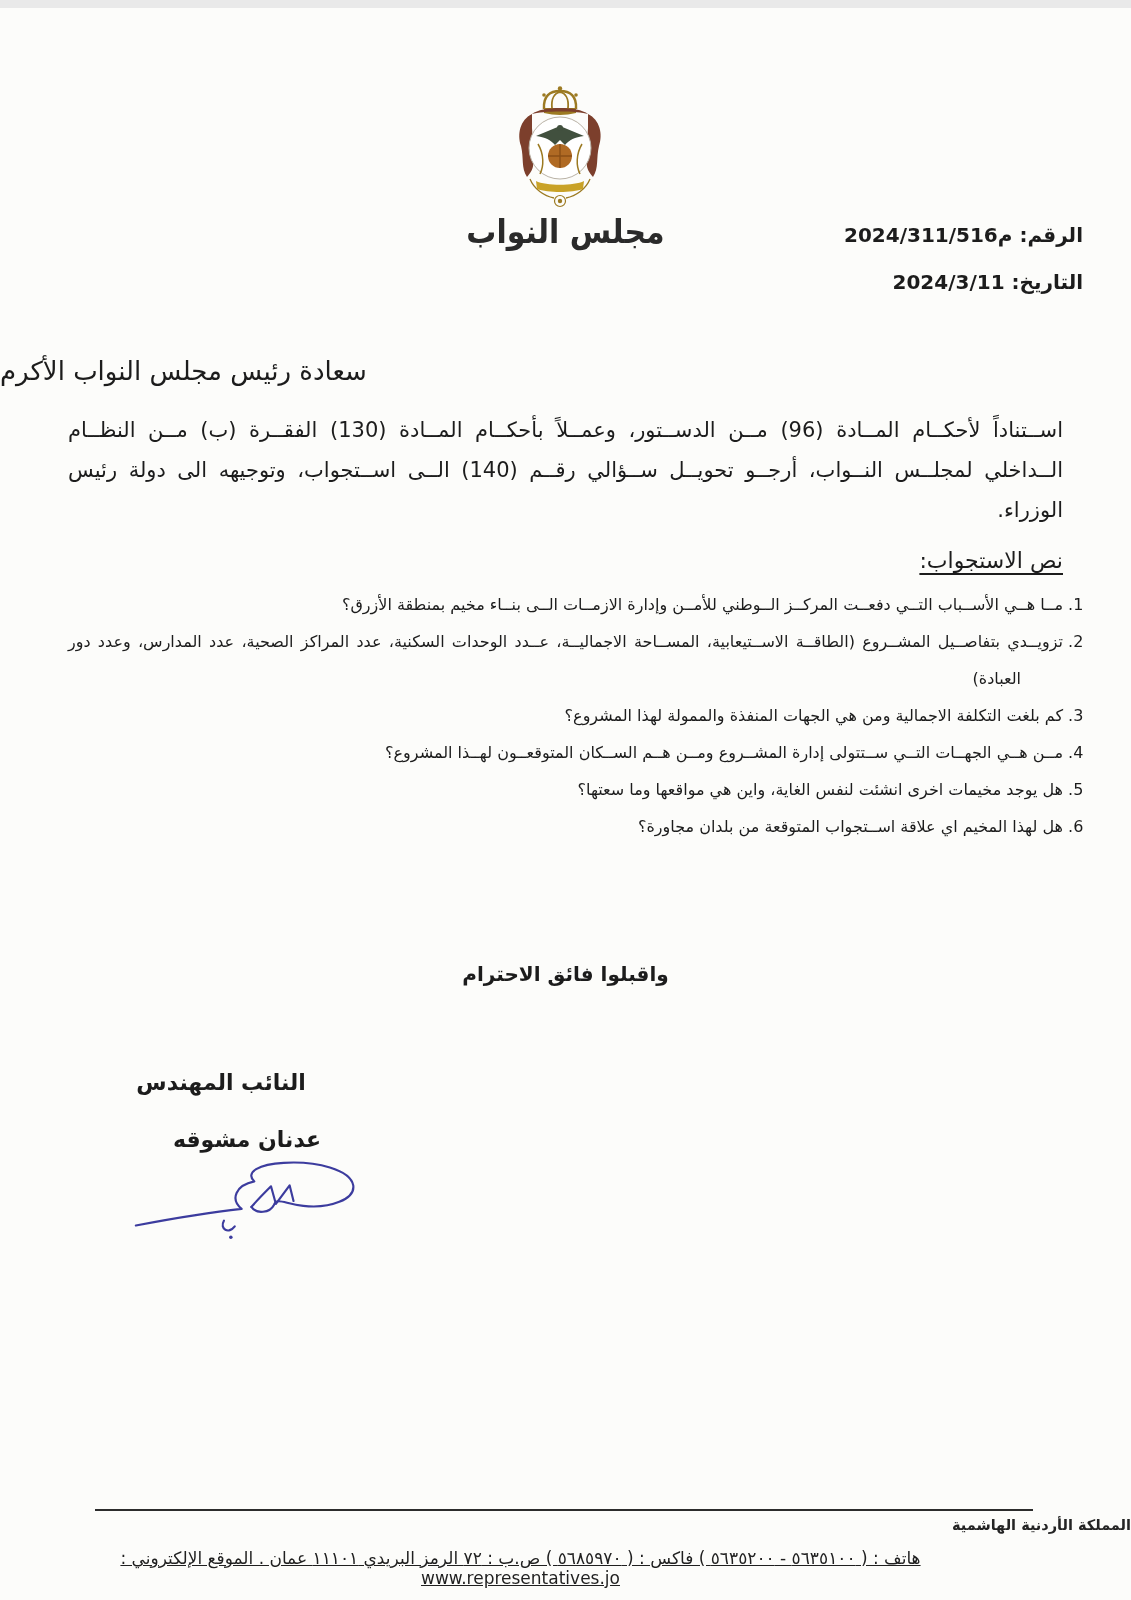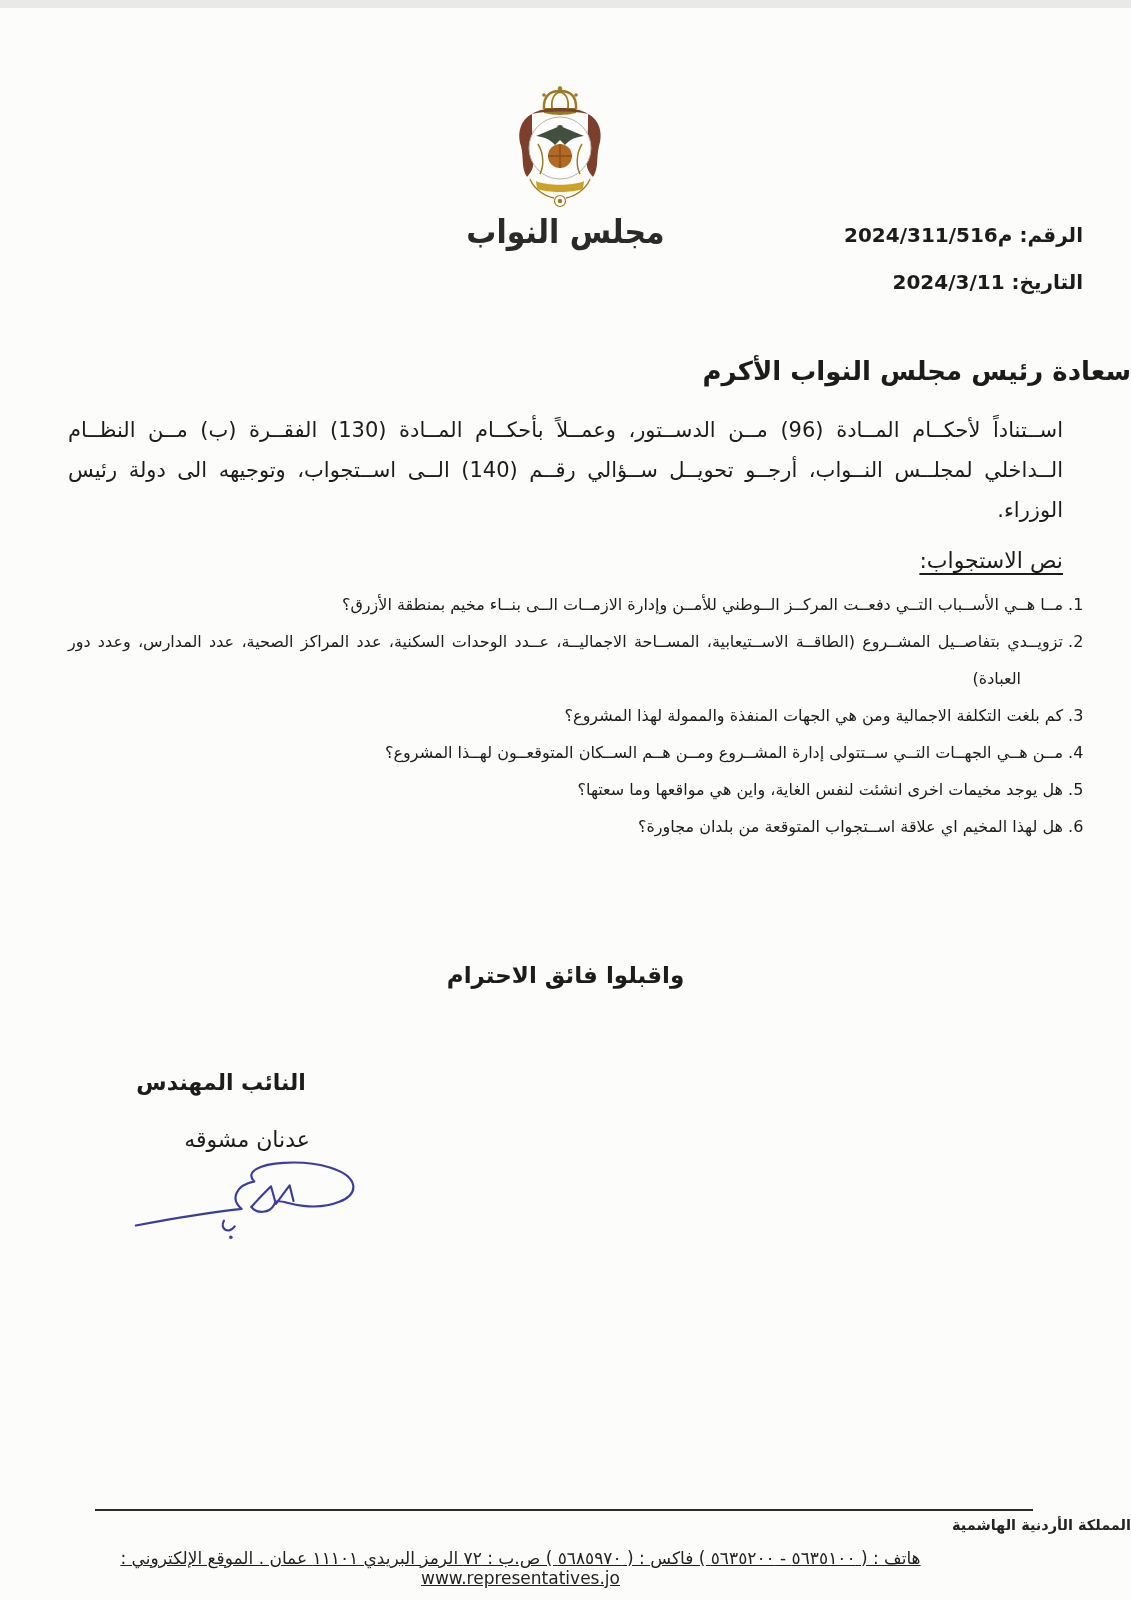--- a/index.html
+++ b/index.html
@@ -17,22 +17,22 @@
     font-size:30px;font-weight:bold;letter-spacing:-1px;color:#2a2a2a;
     transform:scaleY(1.08);
   }
 
   .ref-block{
     right:48px;top:204px;direction:rtl;text-align:right;
     font-weight:bold;font-size:20px;line-height:47px;white-space:nowrap;
   }
 
   .salutation{
-    left:0;right:0;top:348px;text-align:right;
-    font-weight:bold;font-size:26px;direction:rtl;
+    left:0;right:0;top:348px;text-align:left;
+    font-weight:normal;font-size:26px;direction:rtl;
   }
 
   .intro{
     left:68px;width:995px;top:402px;direction:rtl;
     text-align:justify;text-align-last:right;
     font-size:21px;line-height:40px;
   }
 
   .section-heading{
     left:68px;width:995px;top:540px;direction:rtl;text-align:right;
@@ -46,25 +46,25 @@
     font-size:16px;line-height:37px;
   }
   .questions li{
     text-align:justify;text-align-last:right;
     padding-right:42px;text-indent:-42px;
   }
   .questions li::marker{font-family:"DejaVu Sans", sans-serif;}
 
   .closing{
     left:0;right:0;top:954px;text-align:center;
-    font-weight:bold;font-size:23px;direction:rtl;
+    font-weight:bold;font-size:20px;direction:rtl;
   }
 
   .signer-title{left:126px;width:190px;top:1062px;text-align:center;font-weight:bold;font-size:22px;direction:rtl;}
-  .signer-name{left:152px;width:190px;top:1119px;text-align:center;font-weight:normal;font-size:22px;direction:rtl;}
+  .signer-name{left:152px;width:190px;top:1119px;text-align:center;font-weight:bold;font-size:22px;direction:rtl;}
   .signature{left:130px;top:1146px;}
 
   .footer-rule{left:95px;width:938px;top:1501px;height:0;border-top:2px solid #2c2c2c;}
   .footer-kingdom{
     left:0;right:0;top:1509px;text-align:right;
     font-size:14.5px;font-weight:bold;letter-spacing:-0.6px;direction:rtl;color:#242424;
   }
   .footer-contact{
     left:30px;right:120px;top:1540px;text-align:center;direction:rtl;
     font-size:17px;color:#1f1f1f;text-decoration:underline;

